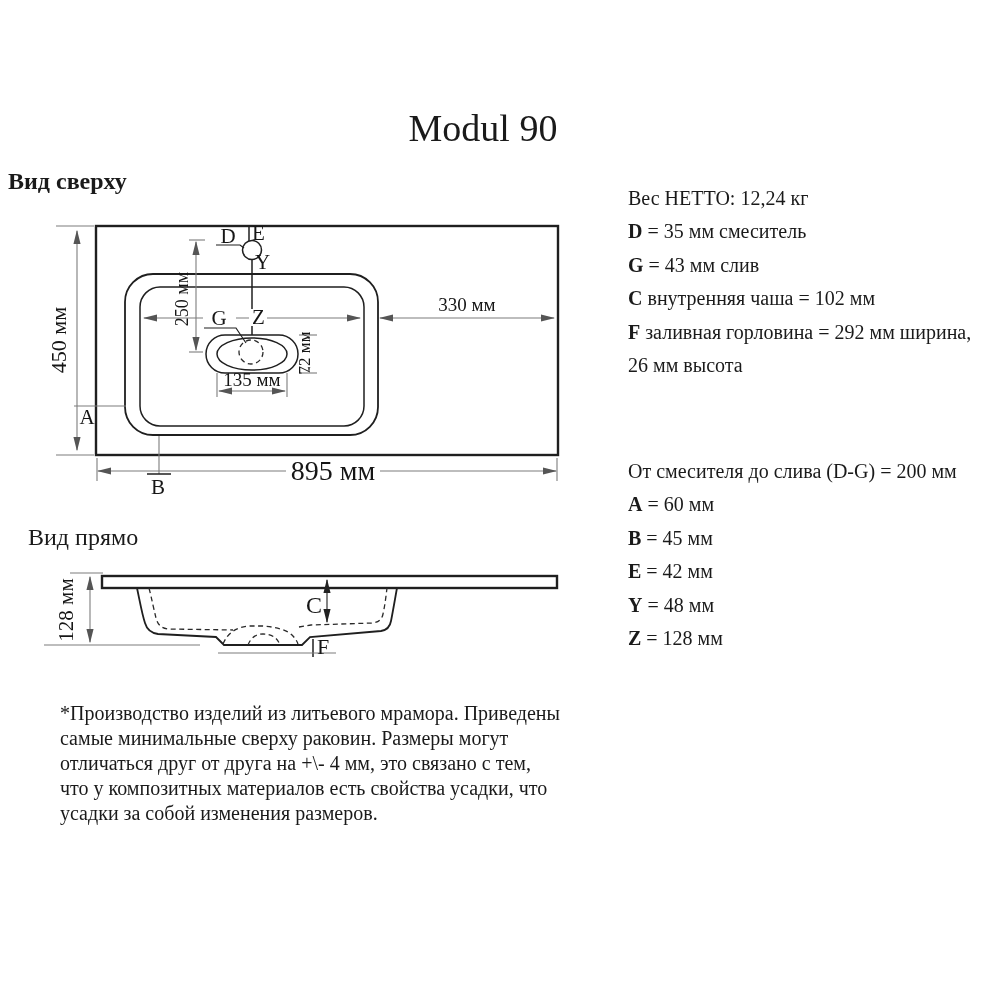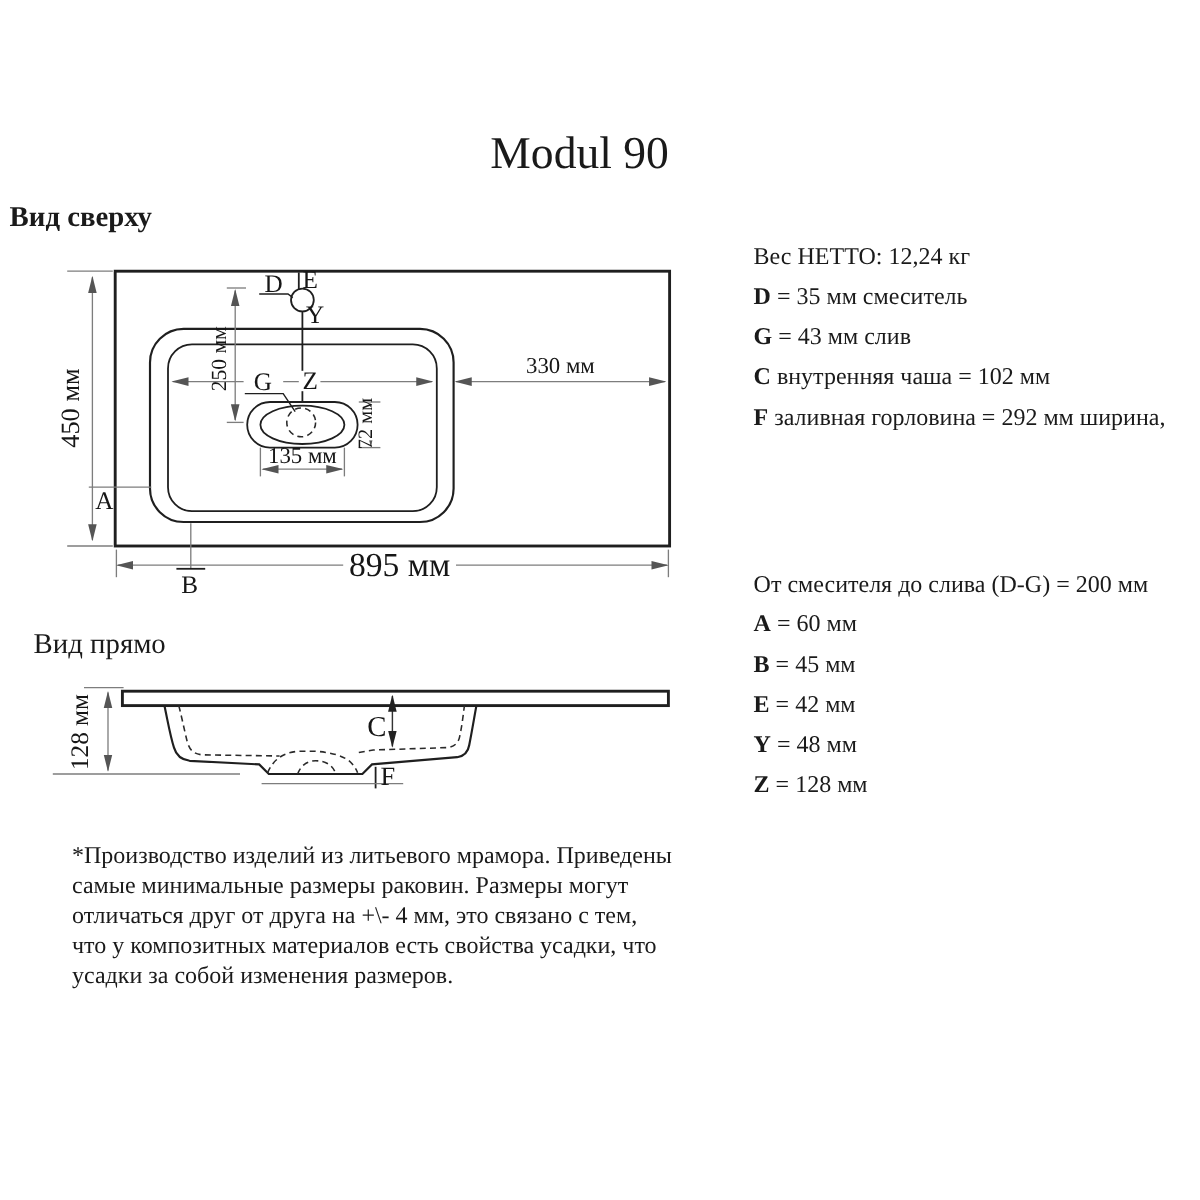--- a/index.html
+++ b/index.html
@@ -12,21 +12,21 @@
   .thin{stroke-width:1.5;}
   .dash{stroke:#2a2a2a;stroke-width:1.3;stroke-dasharray:5 3.5;}
   .dim{stroke:#7d7d7d;stroke-width:1.1;}
   .dimd{stroke:#333333;stroke-width:1.2;}
   .lead{stroke:#1f1f1f;stroke-width:1.2;}
   .t17{font-size:17px;} .t18{font-size:18px;} .t19{font-size:19px;}
   .t21{font-size:21px;} .t22{font-size:22px;} .t24{font-size:24px;} .t28{font-size:28px;}
   .title{position:absolute;left:483px;top:106px;transform:translateX(-50%);
          font-size:38px;white-space:nowrap;}
   .h{position:absolute;font-size:24px;white-space:nowrap;}
-  .specs{position:absolute;left:628px;font-size:20px;line-height:33.4px;white-space:nowrap;margin-top:16px;}
+  .specs{position:absolute;left:628px;font-size:20px;line-height:33.4px;white-space:nowrap;}
   .specs b{font-weight:bold;}
   .note{position:absolute;left:60px;top:701px;font-size:20px;line-height:25px;white-space:nowrap;}
 </style>
 </head>
 <body>
 
 <div id="canvas">
 
   <svg id="drawing" width="1000" height="1000" viewBox="0 0 1000 1000">
     <defs>
@@ -133,32 +133,33 @@
 
   <div class="h" style="left:8px;top:168px;font-weight:bold;">Вид сверху</div>
   <div class="h" style="left:28px;top:524px;font-family:Liberation Serif, serif;">Вид прямо</div>
 
   <div class="specs" style="top:182px;">
     <div><b></b><span>Вес НЕТТО: 12,24 кг</span></div>
     <div><b>D</b><span> = 35 мм смеситель</span></div>
     <div><b>G</b><span> = 43 мм слив</span></div>
     <div><b>C</b><span> внутренняя чаша = 102 мм</span></div>
     <div><b>F</b><span> заливная горловина = 292 мм ширина,</span></div>
+    <div><b></b><span>26 мм высота</span></div>
   </div>
 
   <div class="specs" style="top:455px;">
     <div><b></b><span>От смесителя до слива (D-G) = 200 мм</span></div>
     <div><b>A</b><span> = 60 мм</span></div>
     <div><b>B</b><span> = 45 мм</span></div>
     <div><b>E</b><span> = 42 мм</span></div>
     <div><b>Y</b><span> = 48 мм</span></div>
     <div><b>Z</b><span> = 128 мм</span></div>
   </div>
 
   <div class="note">
     <div>*Производство изделий из литьевого мрамора. Приведены</div>
-    <div>самые минимальные размеры раковин. Размеры могут</div>
+    <div>самые минимальные сверху раковин. Размеры могут</div>
     <div>отличаться друг от друга на +\- 4 мм, это связано с тем,</div>
     <div>что у композитных материалов есть свойства усадки, что</div>
     <div>усадки за собой изменения размеров.</div>
   </div>
 
 </div>
 
 </body></html>

